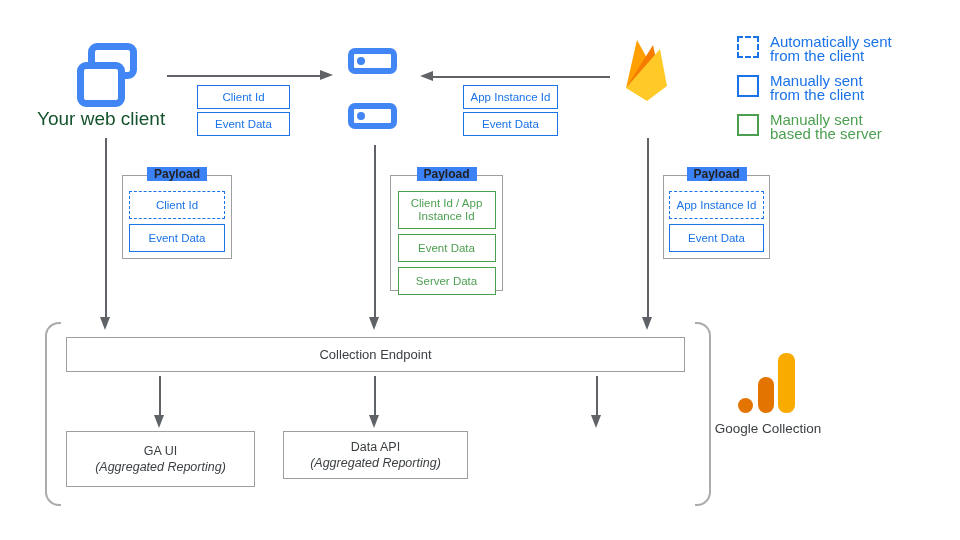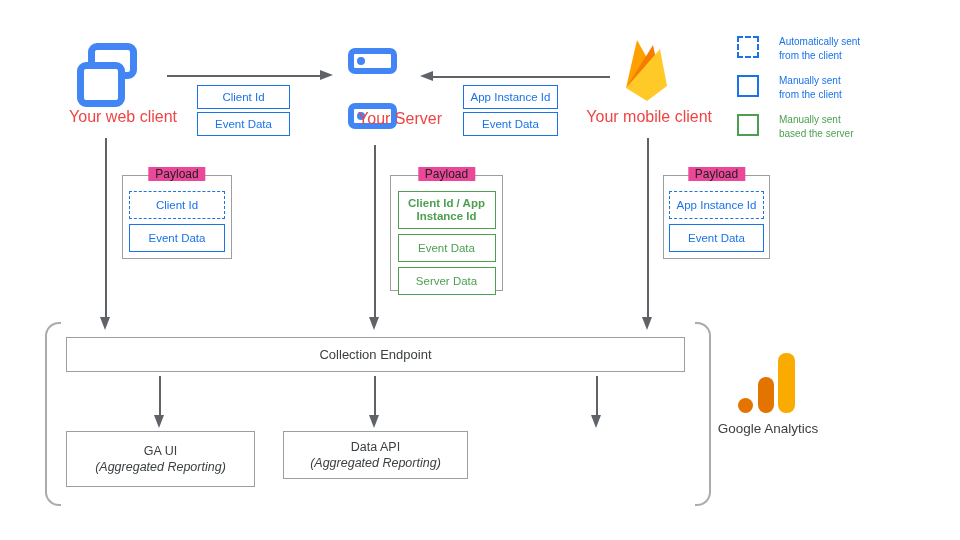--- a/index.html
+++ b/index.html
@@ -3,21 +3,21 @@
 <meta charset="utf-8">
 <style>
   html,body{margin:0;padding:0;background:#fff;}
   #canvas{
     position:relative;width:960px;height:540px;background:#fff;overflow:hidden;
     font-family:"Liberation Sans",sans-serif;color:#202124;
   }
   .abs{position:absolute;box-sizing:border-box;}
 
   
-  .client-label{font-size:16px;font-weight:500;color:#ef4444;text-align:right;}
+  .client-label{font-size:19px;font-weight:500;color:#14532d;text-align:left;}
 
   
   .winrect{border:7px solid #4285F4;border-radius:9px;background:#fff;}
 
   
   .srv-unit{width:49px;height:26px;border:6px solid #4285F4;border-radius:7px;background:#fff;position:relative;}
   .srv-dot{position:absolute;left:3px;top:3px;width:8px;height:8px;border-radius:50%;background:#4285F4;}
 
   
   .hline{height:2px;background:#5F6368;}
@@ -25,31 +25,31 @@
   .head-right{width:0;height:0;border-left:13px solid #5F6368;border-top:5.5px solid transparent;border-bottom:5.5px solid transparent;}
   .head-left{width:0;height:0;border-right:13px solid #5F6368;border-top:5.5px solid transparent;border-bottom:5.5px solid transparent;}
   .head-down{width:0;height:0;border-top:13px solid #5F6368;border-left:5.5px solid transparent;border-right:5.5px solid transparent;}
 
   
   .tag{border:1.5px solid #1A73E8;background:#fff;color:#1A73E8;font-size:11.5px;font-weight:500;
        display:flex;align-items:center;justify-content:center;text-align:center;}
 
   
   .payload{border:1px solid #9E9E9E;background:#fff;}
-  .payload-title{position:absolute;top:-9px;left:50%;transform:translateX(-50%);background:#ec4899;
-       padding:0 7px;font-size:12px;font-weight:normal;color:#212121;white-space:nowrap;}
+  .payload-title{position:absolute;top:-9px;left:50%;transform:translateX(-50%);background:#3b82f6;
+       padding:0 7px;font-size:12px;font-weight:bold;color:#212121;white-space:nowrap;}
   .pitem{display:flex;align-items:center;justify-content:center;text-align:center;
        font-size:11.5px;line-height:13px;font-weight:500;background:#fff;margin:0 auto 5px;}
   .dashed-blue{border:1.5px dashed #1A73E8;color:#1A73E8;}
   .solid-blue{border:1.5px solid #1A73E8;color:#1A73E8;}
   .solid-green{border:1.5px solid #4C9F50;color:#4C9F50;}
 
   
   .legend-swatch{width:22px;height:22px;background:#fff;}
-  .legend-text{font-size:10px;line-height:14px;font-weight:500;margin-left:9px;}
+  .legend-text{font-size:15px;line-height:14px;font-weight:500;}
   .legend-blue{color:#1A73E8;}
   .legend-green{color:#4C9F50;}
   .sw-dashed{border:2px dashed #1A73E8;}
   .sw-blue{border:2px solid #1A73E8;}
   .sw-green{border:2px solid #4C9F50;}
 
   
   .gbox{border:1px solid #9E9E9E;background:#fff;color:#3C4043;
        display:flex;flex-direction:column;align-items:center;justify-content:center;
        text-align:center;font-size:12.5px;line-height:16px;}
@@ -74,28 +74,26 @@
   <div class="abs client-label" style="left:37px;top:108px;width:140px;">Your web client</div>
 
   <div>
     <div class="abs srv-unit" style="left:348px;top:48px;">
         <span class="srv-dot"></span>
       </div>
     <div class="abs srv-unit" style="left:348px;top:77px;">
         <span class="srv-dot"></span>
       </div>
   </div>
-  <div class="abs client-label" style="left:302px;top:110px;width:140px;">Your Server</div>
 
   <svg class="abs" style="left:616px;top:37px;" width="62" height="68" viewBox="0 0 62 68">
     <path d="M10 51 L21 3 L31 21 Z" fill="#FFA000"></path>
     <path d="M10 51 L37 8 L41 27 Z" fill="#F57C00"></path>
     <path d="M10 51 L44 12 L51 49 L31 64 Z" fill="#FFCA28"></path>
   </svg>
-  <div class="abs client-label" style="left:572px;top:108px;width:140px;">Your mobile client</div>
 
   <div class="abs hline" style="left:167px;top:75px;width:154px;"></div>
   <div class="abs head-right" style="left:320px;top:70px;"></div>
   <div class="abs tag" style="left:197px;top:85px;width:93px;height:24px;">Client Id</div>
   <div class="abs tag" style="left:197px;top:112px;width:93px;height:24px;">Event Data</div>
 
   <div class="abs hline" style="left:431px;top:76px;width:179px;"></div>
   <div class="abs head-left" style="left:420px;top:71px;"></div>
   <div class="abs tag" style="left:463px;top:85px;width:95px;height:24px;">App Instance Id</div>
   <div class="abs tag" style="left:463px;top:112px;width:95px;height:24px;">Event Data</div>
@@ -110,21 +108,21 @@
   <div class="abs head-down" style="left:642px;top:317px;"></div>
 
   <div class="abs payload" style="left:122px;top:175px;width:110px;height:84px;padding-top:15px;">
     <span class="payload-title">Payload</span>
     <div class="pitem dashed-blue" style="width:94px;height:26px;">Client Id</div>
     <div class="pitem solid-blue" style="width:94px;height:26px;">Event Data</div>
   </div>
 
   <div class="abs payload" style="left:390px;top:175px;width:113px;height:116px;padding-top:15px;">
     <span class="payload-title">Payload</span>
-    <div class="pitem solid-green" style="width:96px;height:36px;font-weight:bold;">Client Id / App Instance Id</div>
+    <div class="pitem solid-green" style="width:96px;height:36px;">Client Id / App Instance Id</div>
     <div class="pitem solid-green" style="width:96px;height:26px;">Event Data</div>
     <div class="pitem solid-green" style="width:96px;height:26px;text-align:right;">Server Data</div>
   </div>
 
   <div class="abs payload" style="left:663px;top:175px;width:107px;height:84px;padding-top:15px;">
     <span class="payload-title">Payload</span>
     <div class="pitem dashed-blue" style="width:93px;height:26px;">App Instance Id</div>
     <div class="pitem solid-blue" style="width:93px;height:26px;">Event Data</div>
   </div>
 
@@ -170,16 +168,16 @@
     <div>Data API</div>
     <div class="detail">(Aggregated Reporting)</div>
   </div>
 
   <div>
     <div class="abs ga-dot" style="left:738px;top:398px;"></div>
     <div class="abs ga-bar" style="left:758px;top:377px;width:16px;height:36px;background:#E37400;"></div>
     <div class="abs ga-bar" style="left:778px;top:353px;width:17px;height:60px;background:#F9AB00;"></div>
   </div>
   <div class="abs ga-caption" style="left:696px;top:421px;width:144px;">
-    <div>Google Analytics</div>
+    <div>Google Collection</div>
   </div>
 
 </div>
 
 </body></html>

